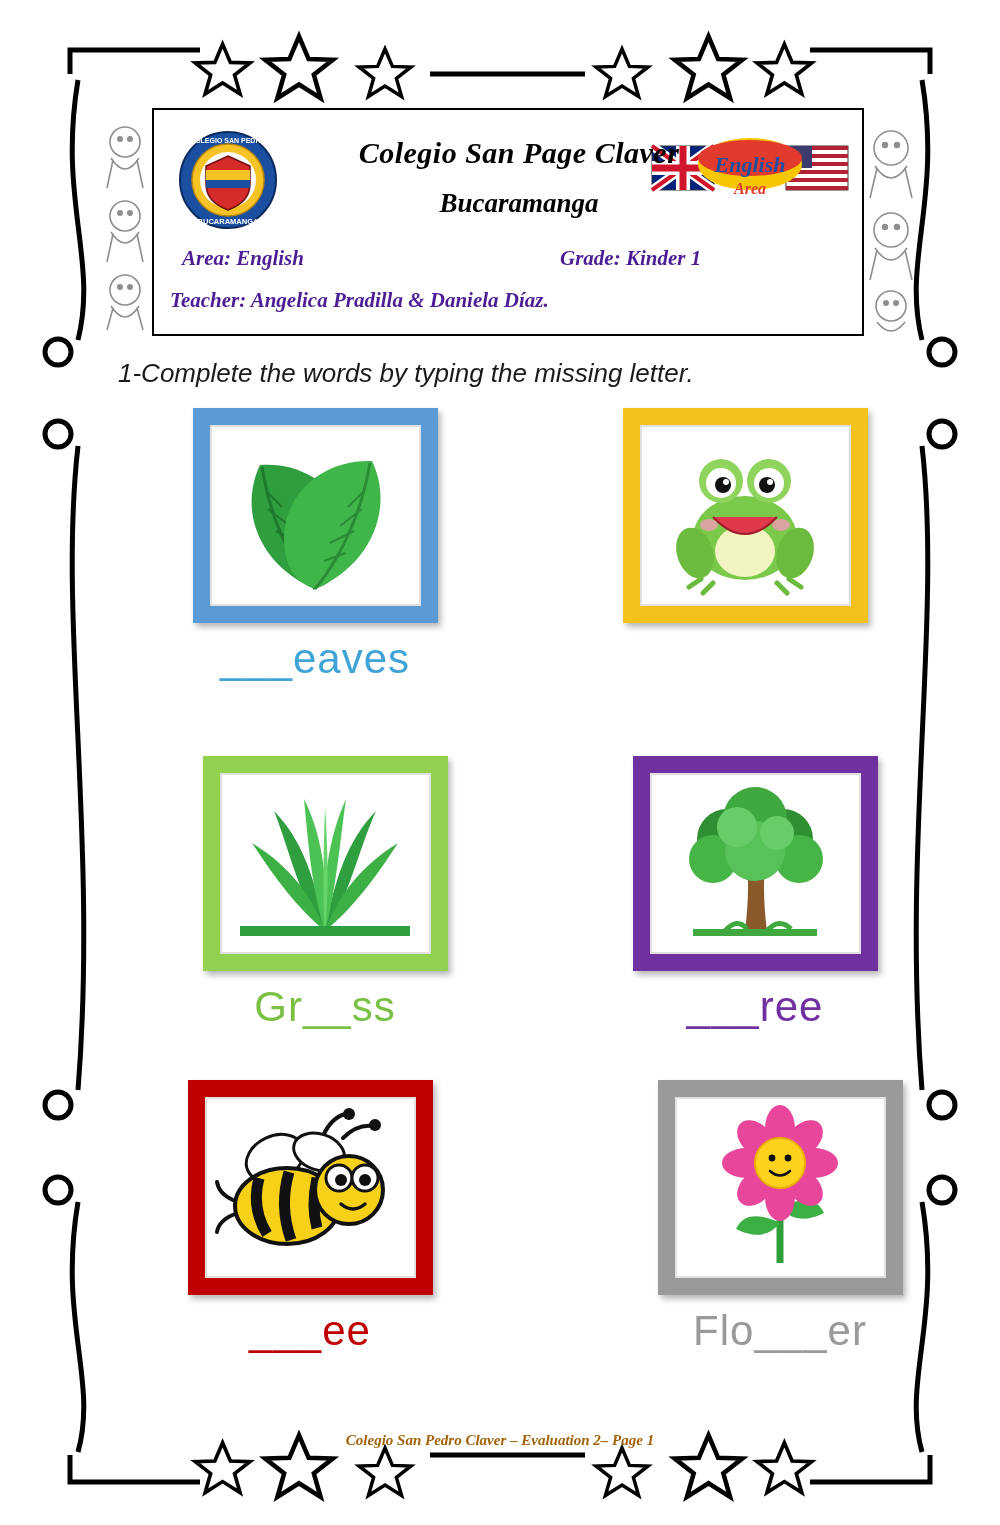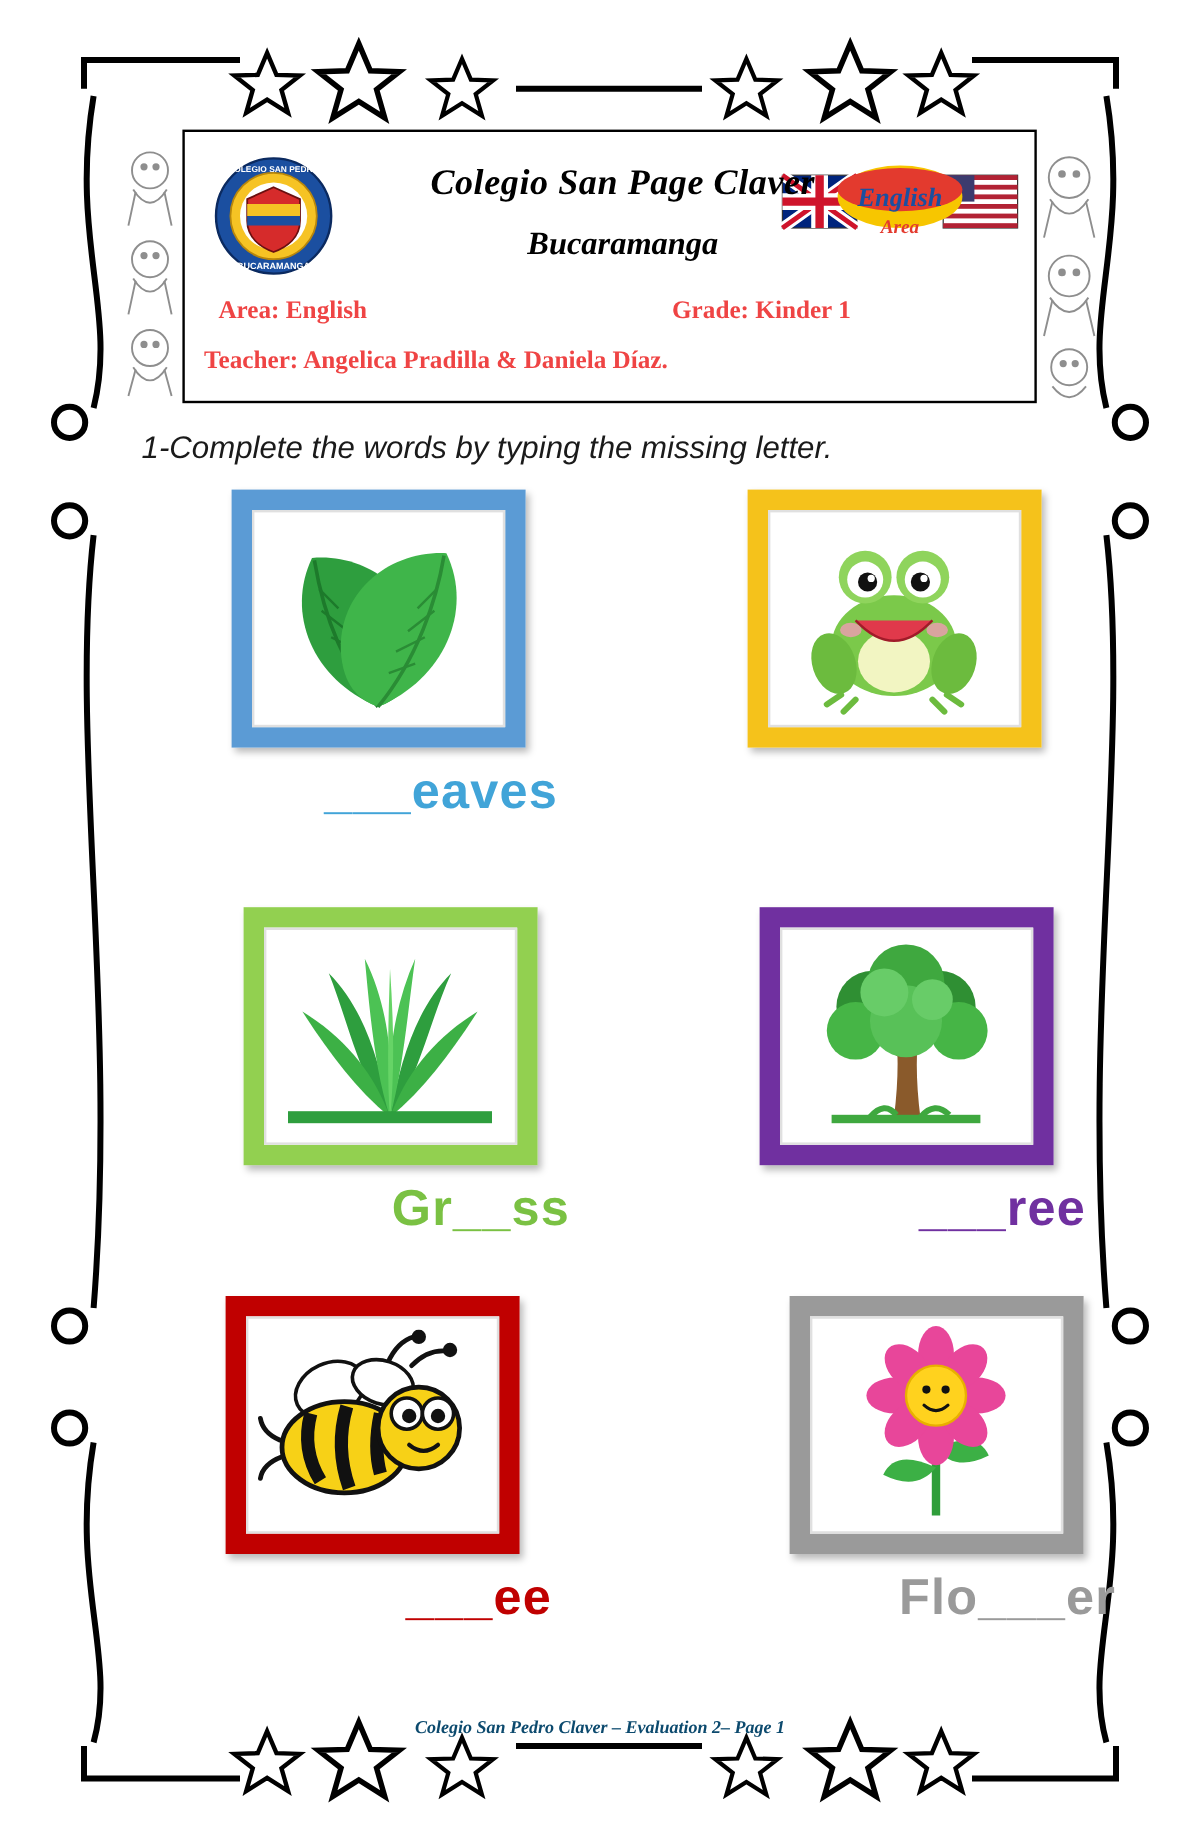--- a/index.html
+++ b/index.html
@@ -59,21 +59,22 @@
     font-style: italic;
     color: #000;
   }
   .meta-row {
     position: absolute;
     left: 16px;
     right: 16px;
     font-family: "Liberation Serif", serif;
     font-size: 21px;
     font-weight: bold;
-    color: #ef4444;
+    font-style: italic;
+    color: #4c1d95;
   }
   .meta-row.row1 { top: 136px; }
   .meta-row.row2 { top: 178px; }
   .meta-area   { position: absolute; left: 12px; }
   .meta-grade  { position: absolute; left: 390px; }
 
   
   .crest {
     position: absolute;
     left: 24px;
@@ -130,38 +131,37 @@
     inset: 0;
     background: #fff;
     display: flex;
     align-items: center;
     justify-content: center;
     border: 2px solid rgba(0,0,0,0.12);
   }
   .word {
     margin-top: 12px;
     font-size: 42px;
-    font-weight: bold;
+    font-weight: normal;
     font-family: "Liberation Sans", sans-serif;
     letter-spacing: 1px;
-    text-align: right;
   }
 
   
   .footer {
     position: absolute;
     left: 0;
     top: 1432px;
     width: 1000px;
     text-align: center;
     font-family: "Liberation Serif", serif;
     font-size: 15px;
     font-weight: bold;
     font-style: italic;
-    color: #0c4a6e;
+    color: #a16207;
   }
 
   
   .watermark {
     position: absolute;
     opacity: 0.55;
   }
 </style>
 </head>
 <body>

